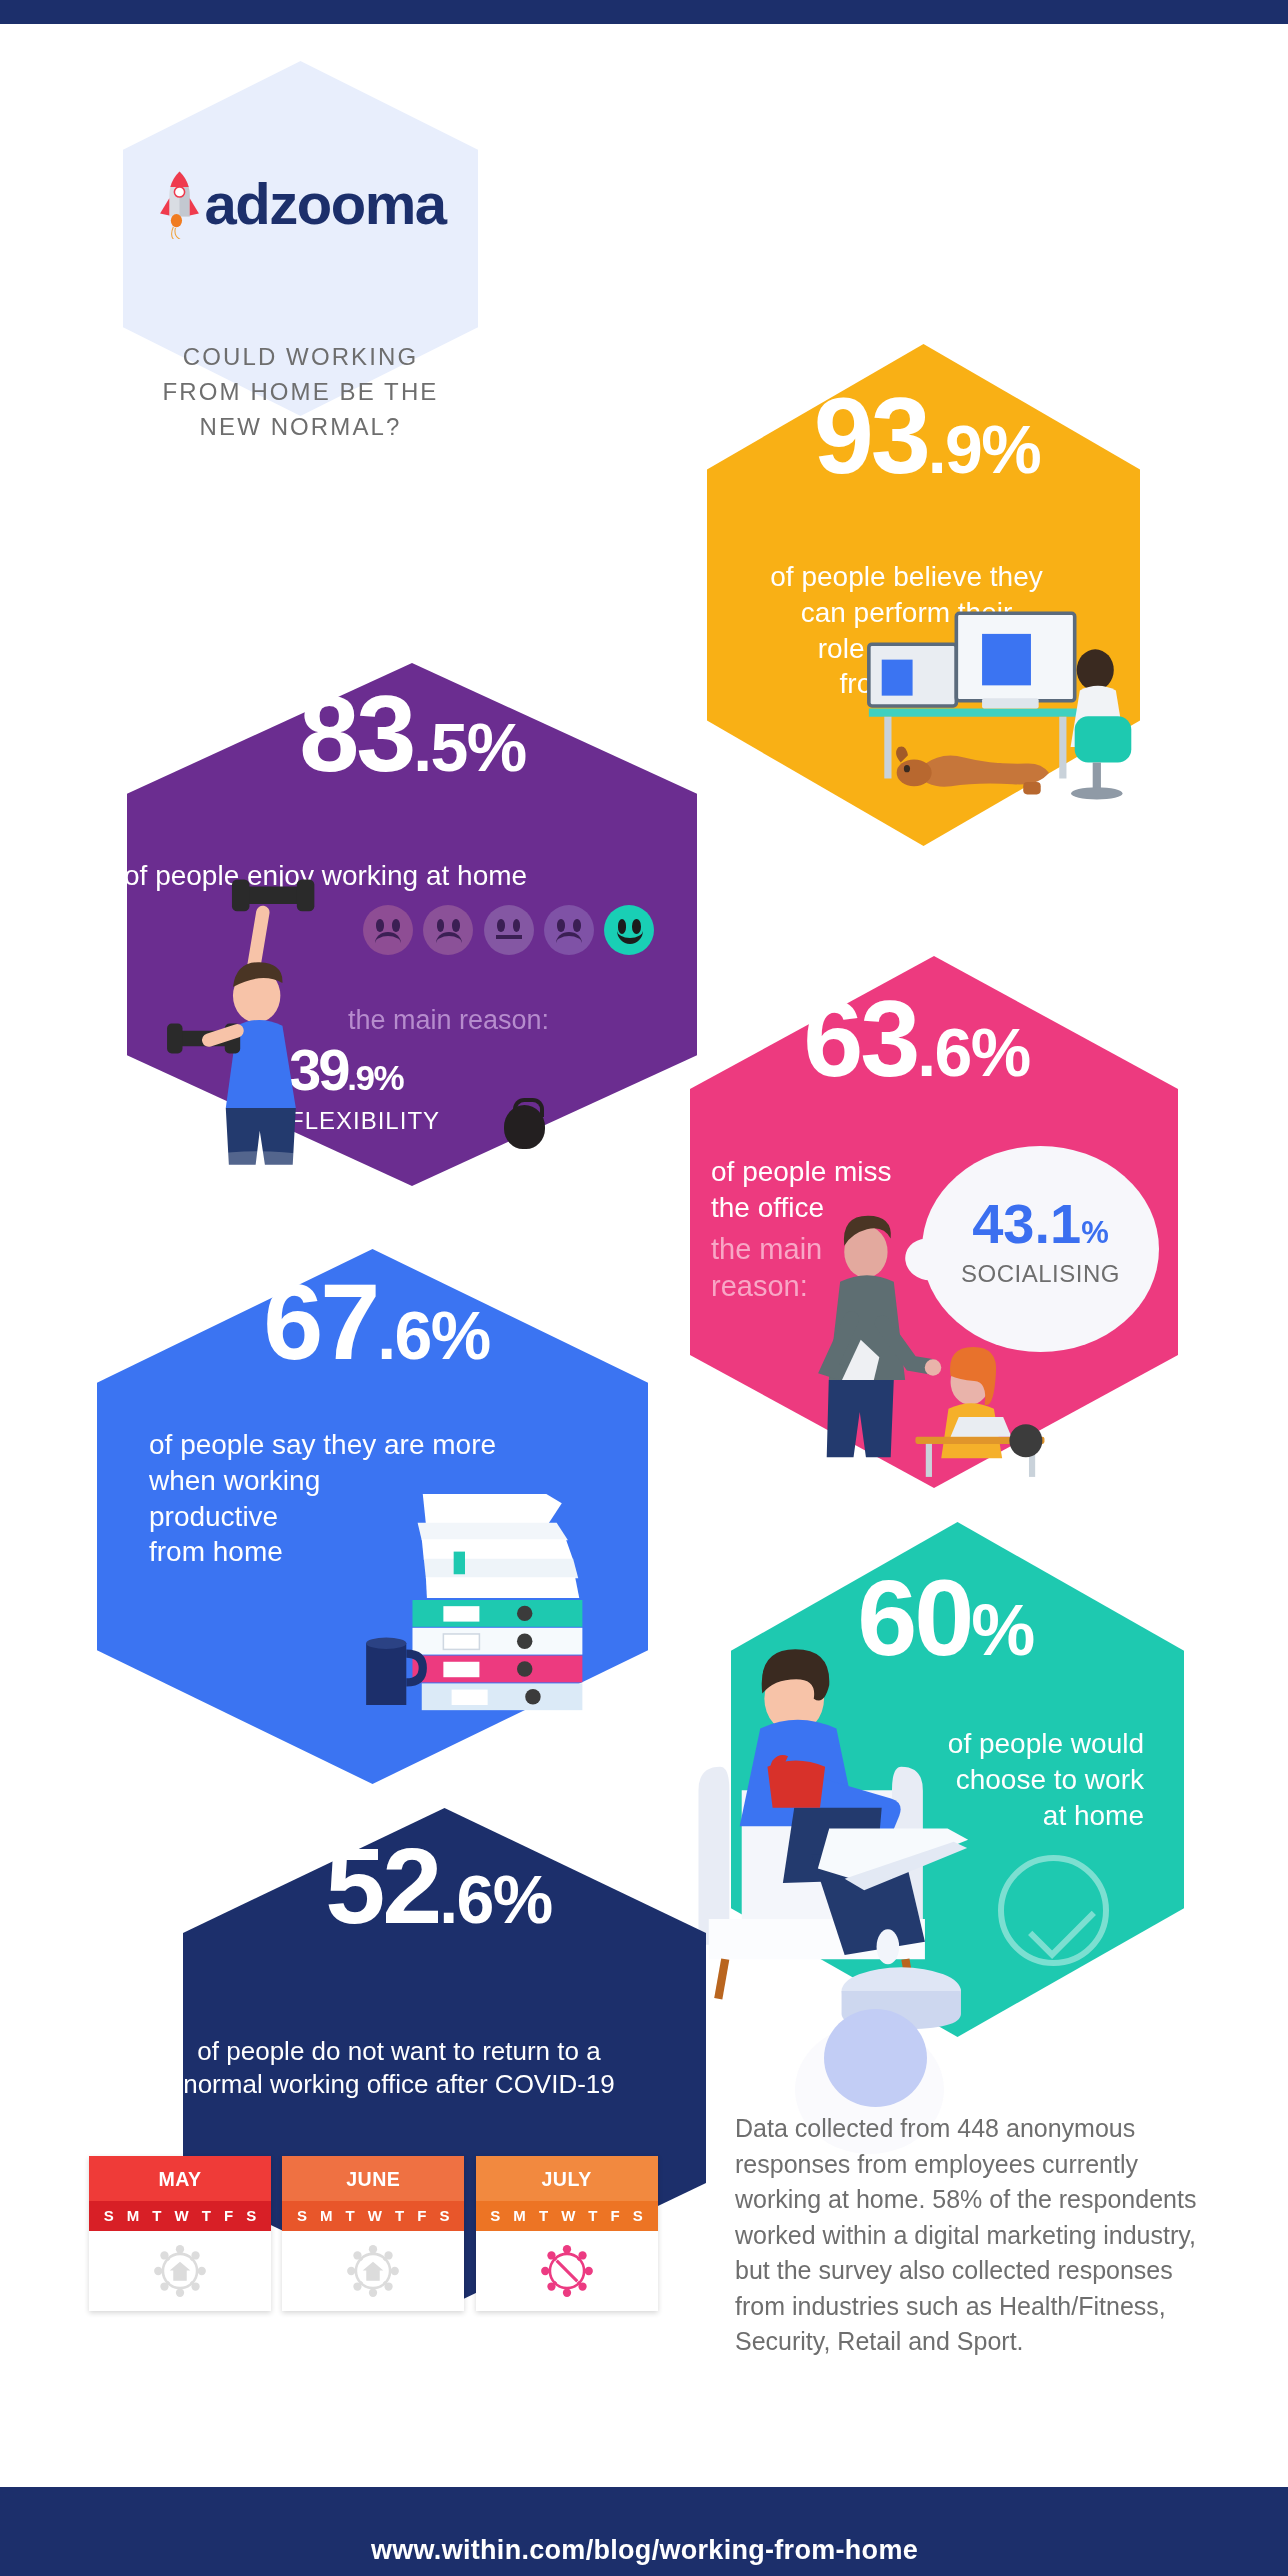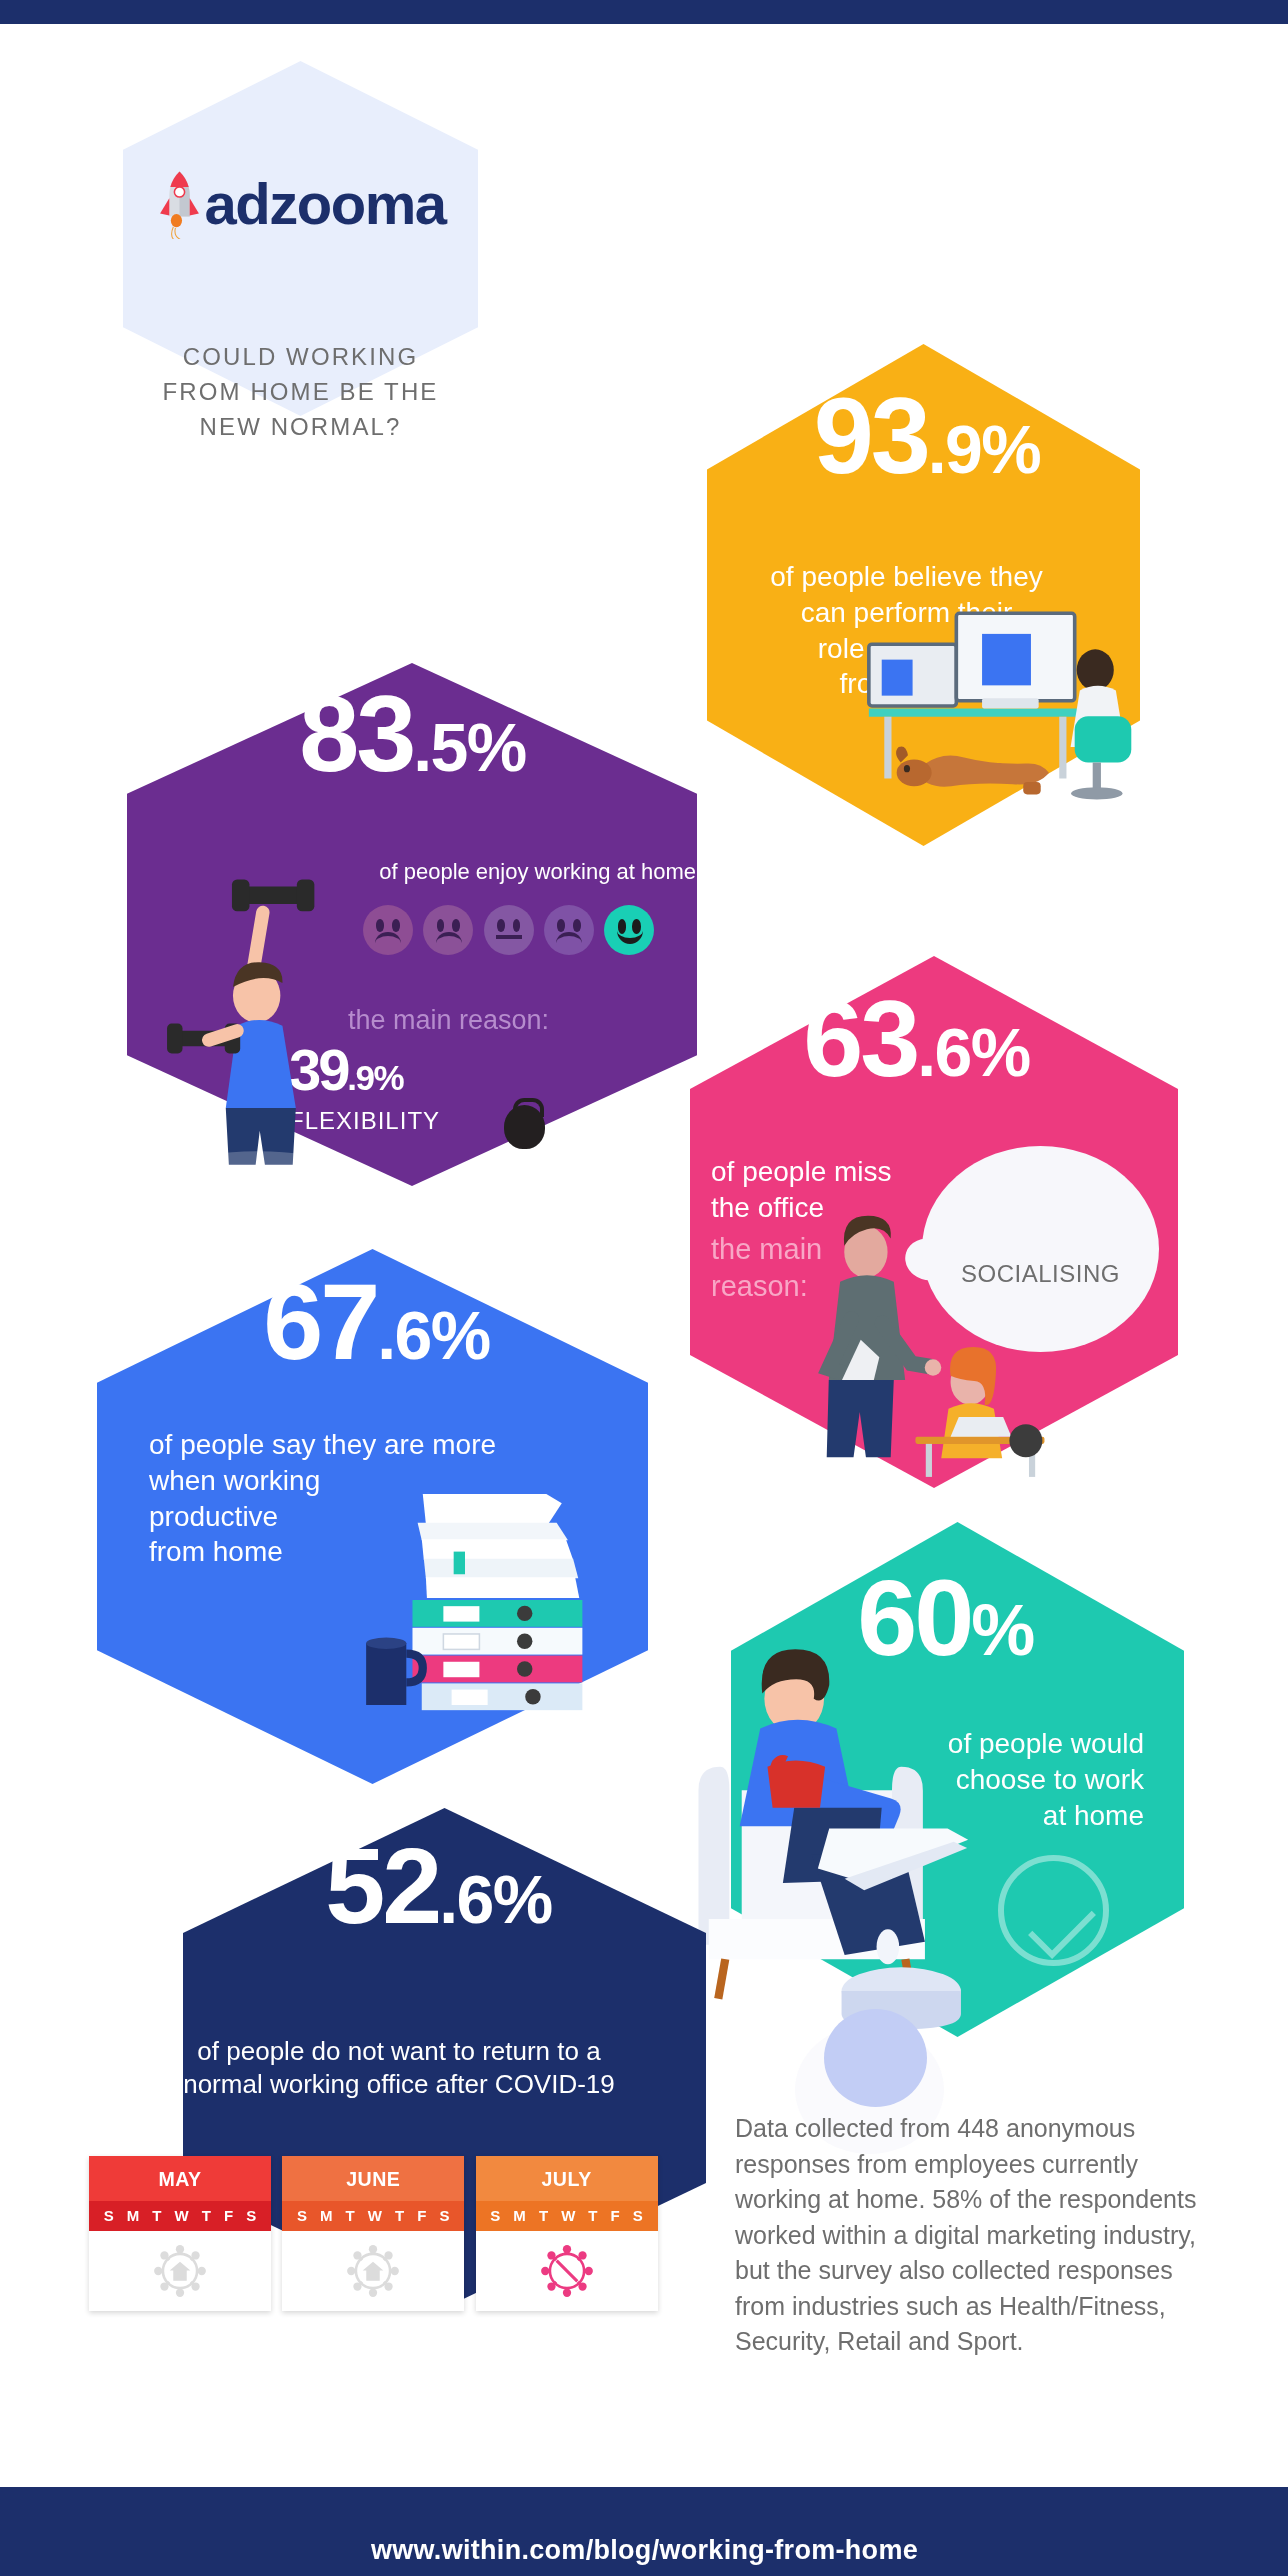--- a/index.html
+++ b/index.html
@@ -76,21 +76,21 @@
   .sub { color: #fff; font-size: 28px; line-height: 1.28; }
 
   
   .hex-yellow { left: 707px; top: 344px; width: 433px; height: 502px; background: #f9b015; }
   .y-pct { position: absolute; left: 726px; top: 392px; width: 402px; text-align: center; }
   .y-sub { position: absolute; left: 726px; top: 559px; width: 361px; text-align: center; }
 
   
   .hex-purple { left: 127px; top: 663px; width: 570px; height: 523px; background: #6b2d90; }
   .p-pct { position: absolute; left: 155px; top: 690px; width: 515px; text-align: center; }
-  .p-sub { position: absolute; left: 124px; top: 858px; width: 572px; text-align: right; font-size: 22px; }
+  .p-sub { position: absolute; left: 124px; top: 858px; width: 572px; text-align: left; font-size: 28px; }
   .faces { position: absolute; left: 363px; top: 905px; display: flex; gap: 10.3px; }
   .face { width: 50px; height: 50px; border-radius: 50%; position: relative; }
   .face .eye { position: absolute; top: 14.4px; width: 7.7px; height: 12.4px; border-radius: 50%; background: #3b1f54; }
   .face .eye.l { left: 13.4px; } .face .eye.r { right: 13.4px; }
   .face .mouth { position: absolute; left: 12.4px; bottom: 11.3px; width: 26px; height: 11.3px; }
   .mouth.frown { border-top: 4.6px solid #3b1f54; border-radius: 50%/11.3px 11.3px 0 0; }
   .mouth.flat  { border-top: 4.6px solid #3b1f54; top: 30px; height: 0; }
   .mouth.smile { border-bottom: 6.2px solid #1c1c1c; border-radius: 50%/0 0 13.4px 13.4px; height: 13.4px; }
   .face.happy { background: #19cfb5; }
   .face.happy .eye { background: #1c1c1c; width: 8.8px; height: 14.4px; }
@@ -321,20 +321,23 @@
       <path d="M280 424q44-22 88 0l16 96H266z" fill="#f5b02a"></path>
       <rect x="216" y="478" width="250" height="14" rx="4" fill="#e0952b"></rect>
       <rect x="236" y="492" width="12" height="64" fill="#c9d2da"></rect>
       <rect x="436" y="492" width="12" height="64" fill="#c9d2da"></rect>
       <path d="M300 440h86l16 38h-118z" fill="#e9edf2"></path>
       <circle cx="430" cy="486" r="32" fill="#3c3c3c"></circle>
     </svg>
   </span>
 
   <div class="bubble">
+    <div class="bubble-num">
+      <span class="int">43.1</span><span class="dec">%</span>
+    </div>
     <div class="bubble-label">SOCIALISING</div>
   </div>
 
   
   <div class="hex hex-blue"></div>
   <div class="big-pct b-pct">
     <span class="int">67</span><span class="dec">.6%</span>
   </div>
   <div class="sub b-sub">
     <div>of people say they are more</div>

